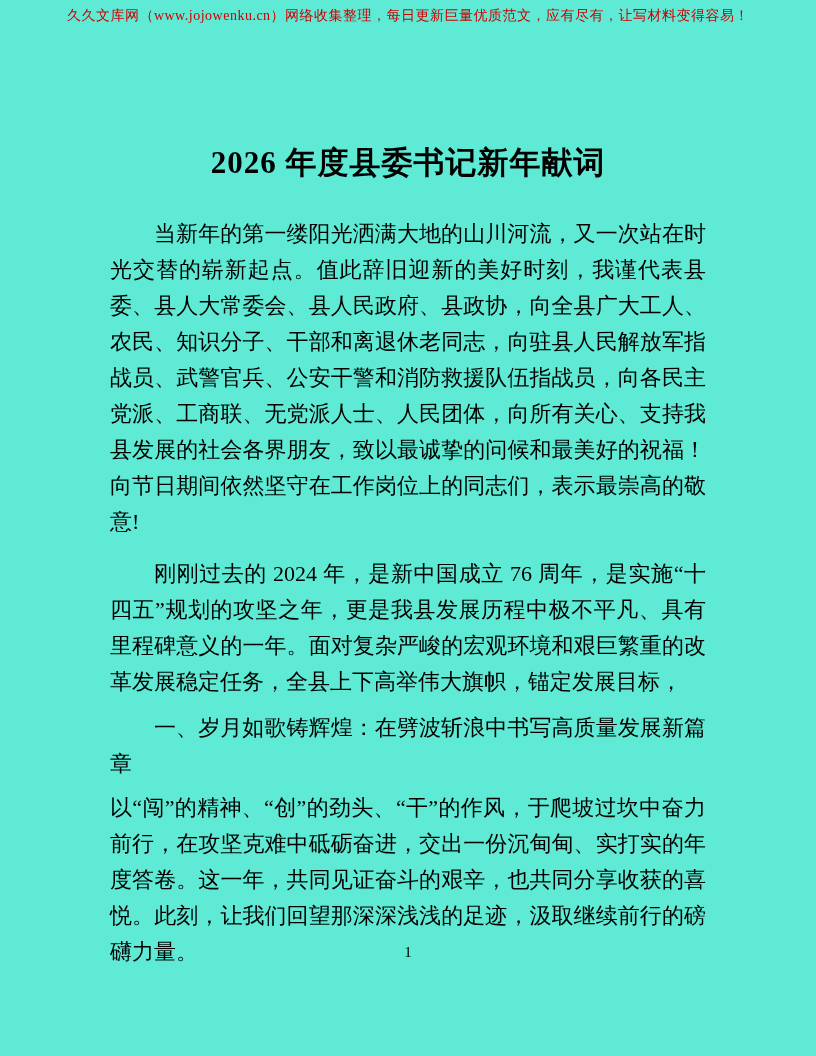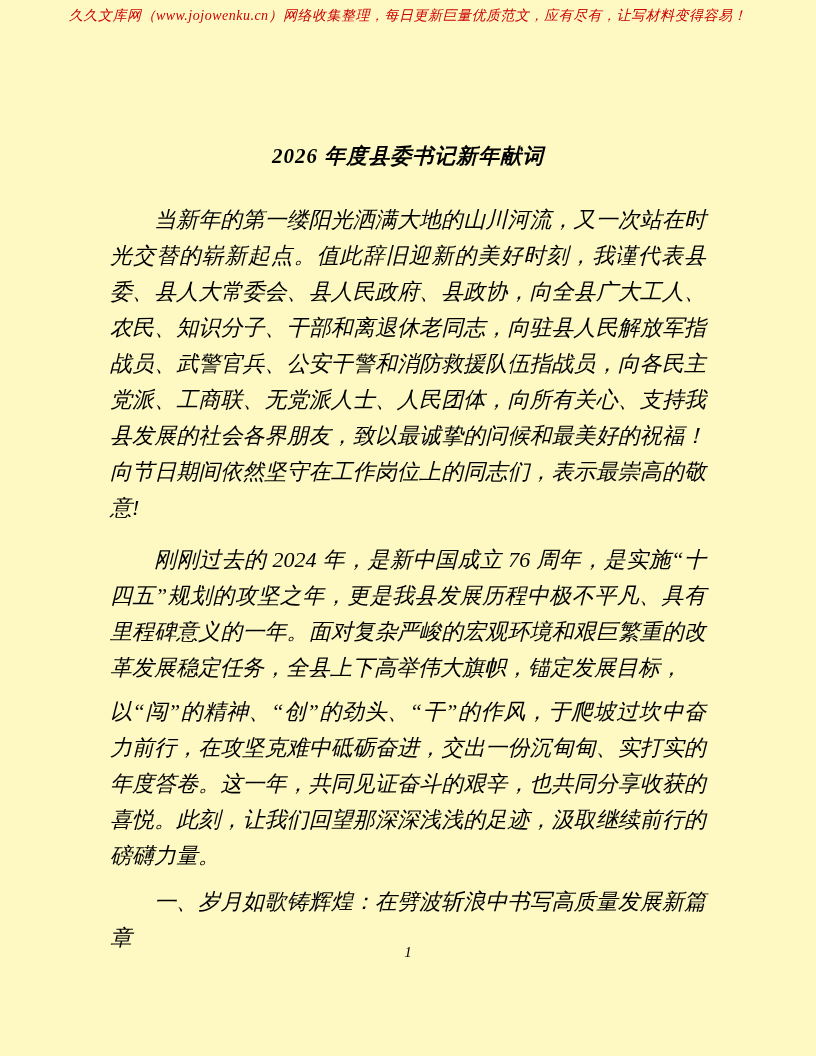--- a/index.html
+++ b/index.html
@@ -7,38 +7,37 @@
     width: 816px;
     height: 1056px;
     background: #ffffff;
     overflow: hidden;
     font-family: "Liberation Serif", "DejaVu Serif", serif;
   }
   .page {
     position: relative;
     width: 816px;
     height: 1056px;
-    background: #fef9c3;
-    font-style: italic;
+    background: #5eead4;
   }
   .watermark-header {
     position: absolute;
     top: 7px;
     left: 0;
     width: 100%;
     text-align: center;
     font-size: 14px;
     letter-spacing: 0.5px;
     color: #cc0000;
     white-space: nowrap;
   }
   .doc-title {
     padding-top: 142px;
     text-align: center;
-    font-size: 21px;
+    font-size: 31px;
     font-weight: bold;
     color: #000000;
     letter-spacing: 1px;
   }
   .doc-body {
     width: 596px;
     margin: 32px auto 0 auto;
     font-size: 22px;
     line-height: 36px;
     color: #000000;
@@ -64,19 +63,19 @@
 
 <div class="page">
 
   <div class="watermark-header">久久文库网（www.jojowenku.cn）网络收集整理，每日更新巨量优质范文，应有尽有，让写材料变得容易！</div>
 
   <h1 class="doc-title">2026 年度县委书记新年献词</h1>
 
   <div class="doc-body">
     <p class="para indent">当新年的第一缕阳光洒满大地的山川河流，又一次站在时光交替的崭新起点。值此辞旧迎新的美好时刻，我谨代表县委、县人大常委会、县人民政府、县政协，向全县广大工人、农民、知识分子、干部和离退休老同志，向驻县人民解放军指战员、武警官兵、公安干警和消防救援队伍指战员，向各民主党派、工商联、无党派人士、人民团体，向所有关心、支持我县发展的社会各界朋友，致以最诚挚的问候和最美好的祝福！向节日期间依然坚守在工作岗位上的同志们，表示最崇高的敬意!</p>
     <p class="para indent gap-top-lg">刚刚过去的 2024 年，是新中国成立 76 周年，是实施“十四五”规划的攻坚之年，更是我县发展历程中极不平凡、具有里程碑意义的一年。面对复杂严峻的宏观环境和艰巨繁重的改革发展稳定任务，全县上下高举伟大旗帜，锚定发展目标，</p>
+    <p class="para indent gap-top-md">一、岁月如歌铸辉煌：在劈波斩浪中书写高质量发展新篇章</p>
     <p class="para gap-top-sm">以“闯”的精神、“创”的劲头、“干”的作风，于爬坡过坎中奋力前行，在攻坚克难中砥砺奋进，交出一份沉甸甸、实打实的年度答卷。这一年，共同见证奋斗的艰辛，也共同分享收获的喜悦。此刻，让我们回望那深深浅浅的足迹，汲取继续前行的磅礴力量。</p>
-    <p class="para indent gap-top-md">一、岁月如歌铸辉煌：在劈波斩浪中书写高质量发展新篇章</p>
   </div>
 
   <div class="page-number">1</div>
 
 </div>
 
 </body></html>

